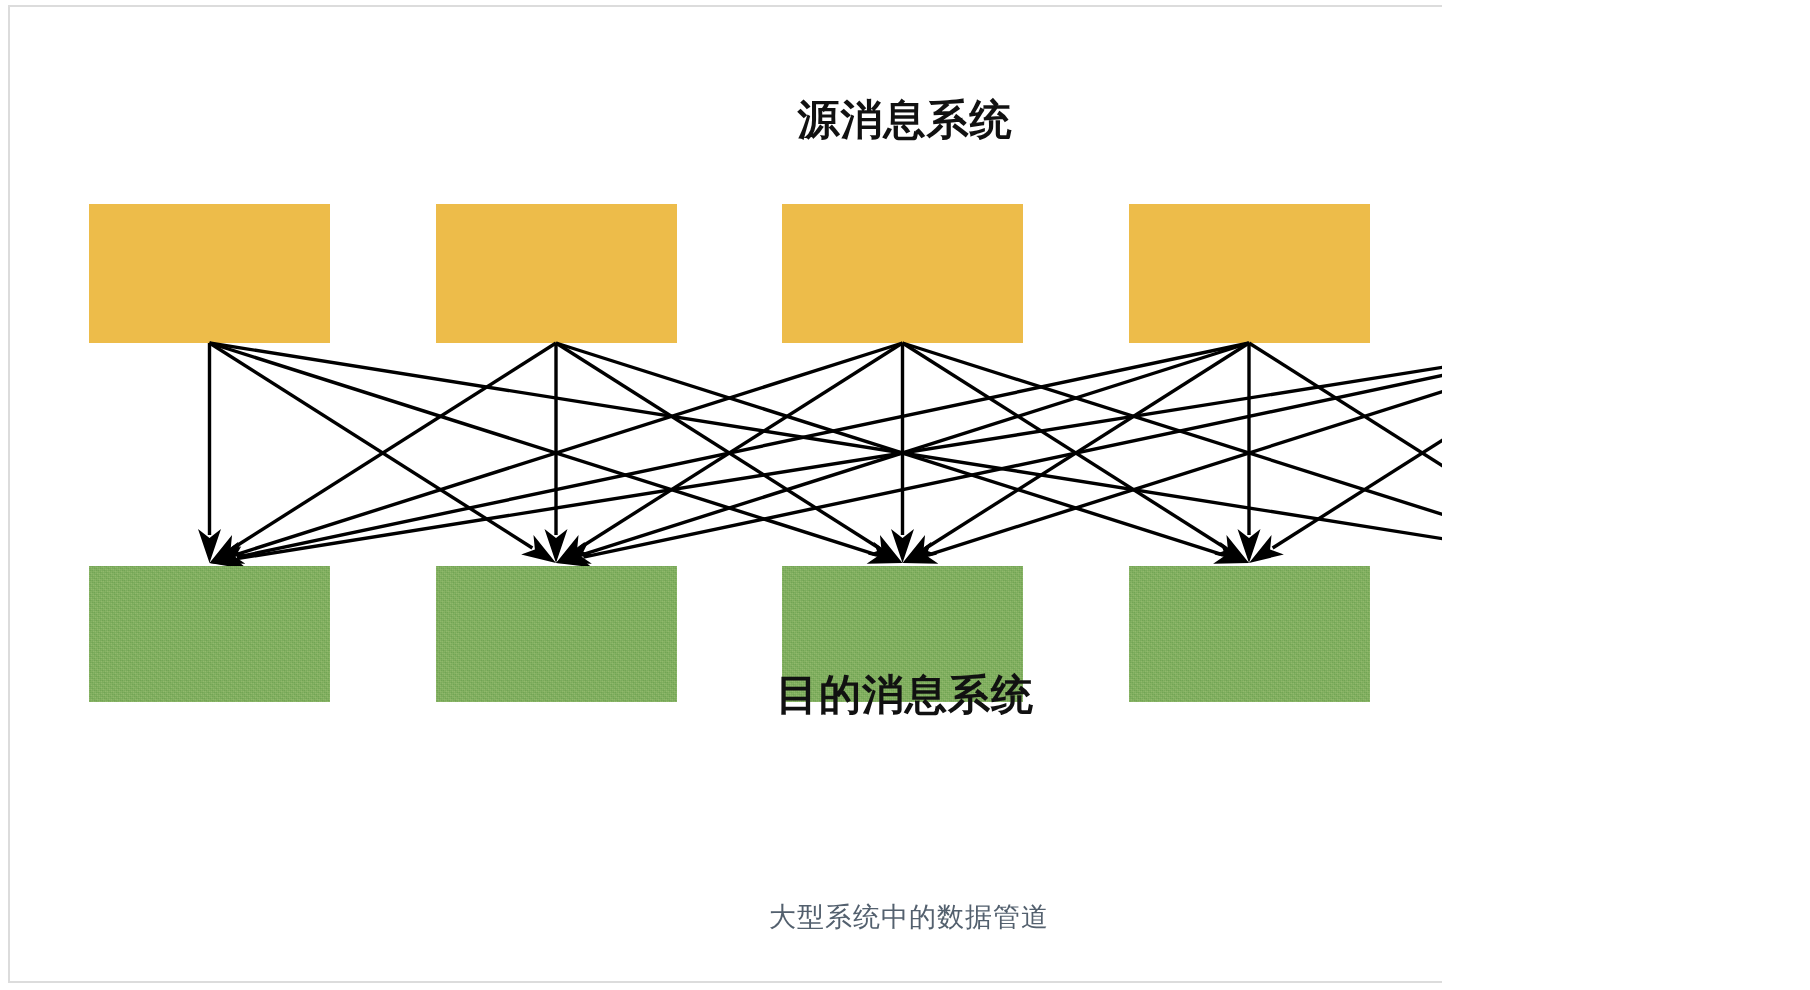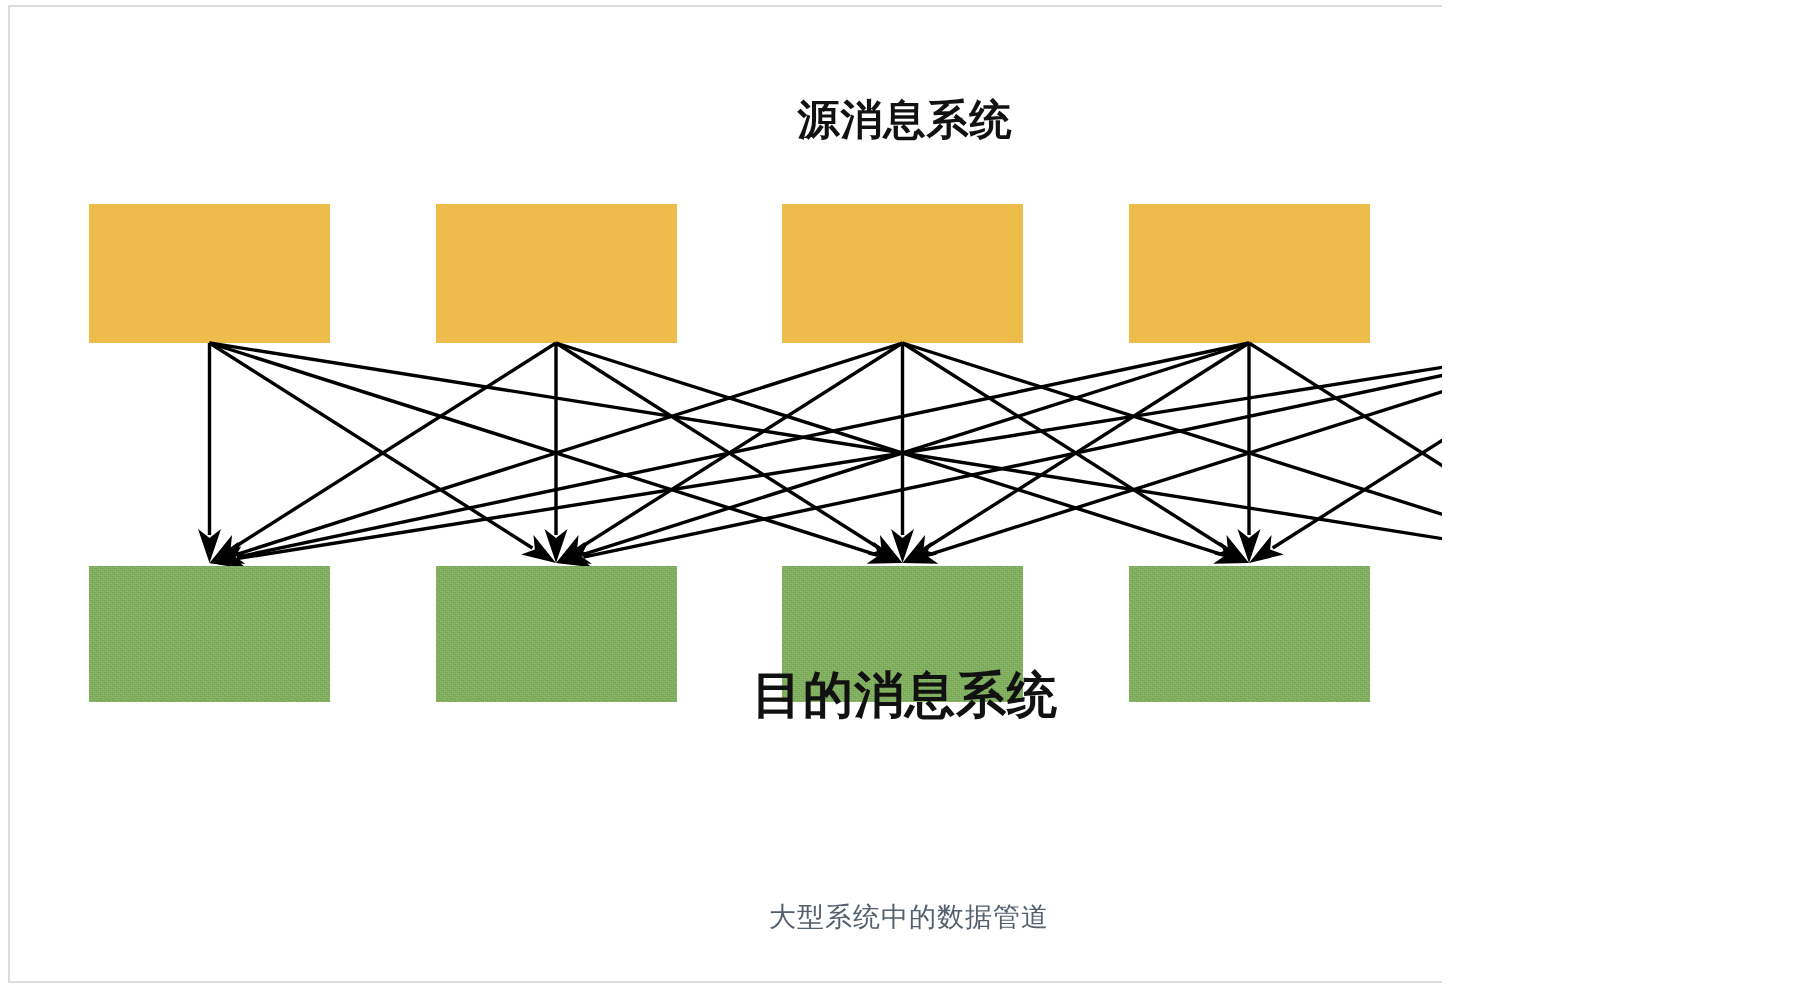--- a/index.html
+++ b/index.html
@@ -38,21 +38,21 @@
     letter-spacing: 1px;
     white-space: nowrap;
   }
   #title-top {
     top: 93px;
     font-size: 42px;
     line-height: 54px;
   }
   #title-bottom {
     top: 668px;
-    font-size: 50px;
+    font-size: 42px;
     line-height: 54px;
   }
   #caption {
     position: absolute;
     left: 4px;
     top: 898px;
     width: 1810px;
     text-align: center;
     font-size: 27px;
     line-height: 38px;

